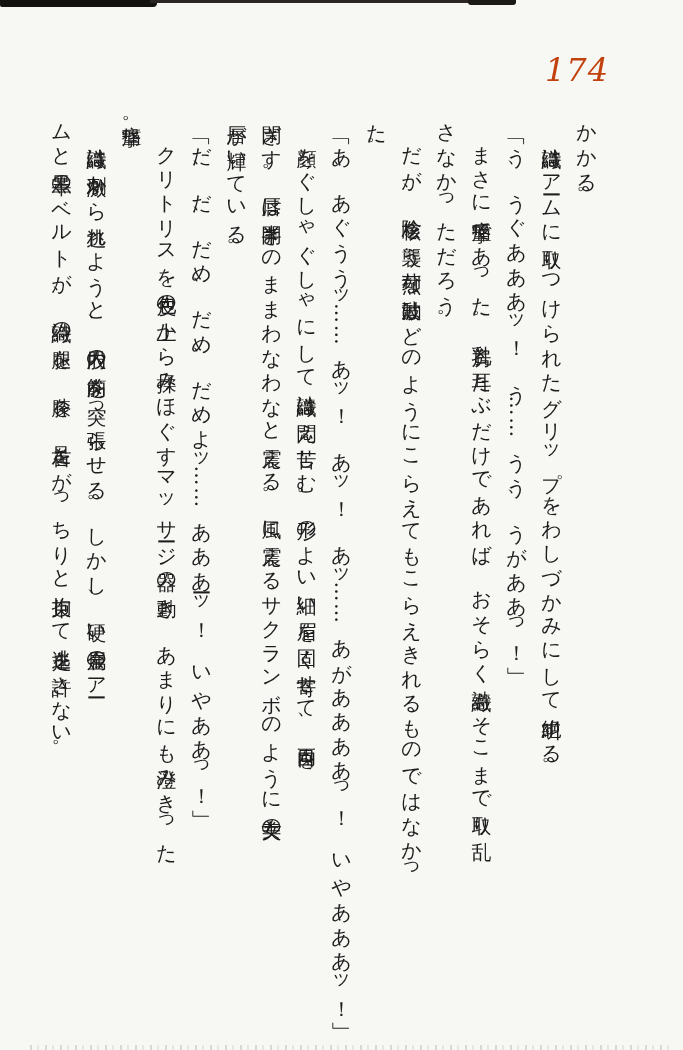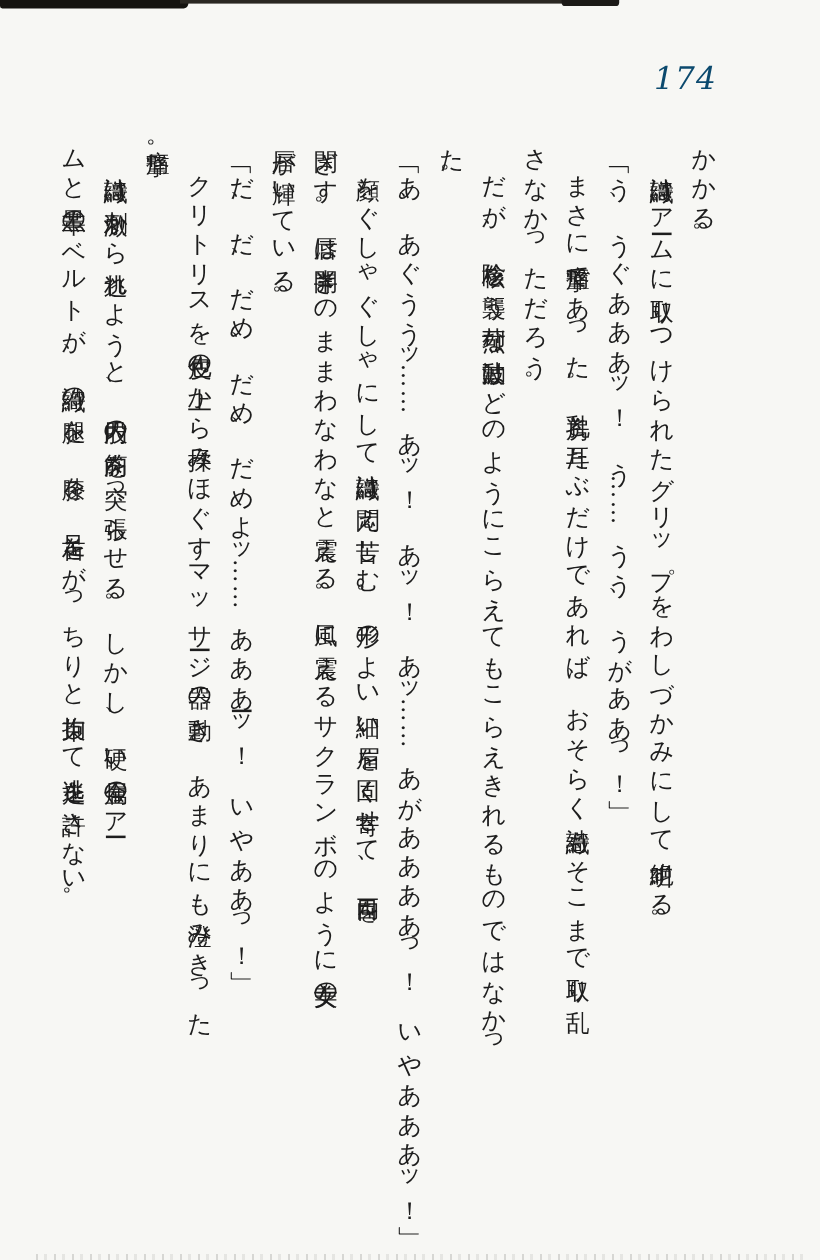--- a/index.html
+++ b/index.html
@@ -18,24 +18,24 @@
     position: absolute;
     background: #151310;
   }
   .strip-a { left: 0; top: 0; width: 157px; height: 7px; border-radius: 0 0 4px 2px; }
   .strip-b { left: 150px; top: 0; width: 335px; height: 3px; background: #2a2722; }
   .strip-c { left: 468px; top: 0; width: 48px; height: 5px; border-radius: 0 0 3px 3px; background: #1c1a17; }
   .page-number {
     position: absolute;
     left: 545px;
     top: 51px;
-    font-size: 26px;
+    font-size: 32px;
     font-style: italic;
     letter-spacing: 1px;
-    color: #0c4a6e;
+    color: #c2410c;
   }
   .text-block {
     position: absolute;
     top: 110px;
     left: 44px;
     width: 560px;
     height: 905px;
     writing-mode: vertical-rl;
     text-orientation: mixed;
     font-size: 20px;

